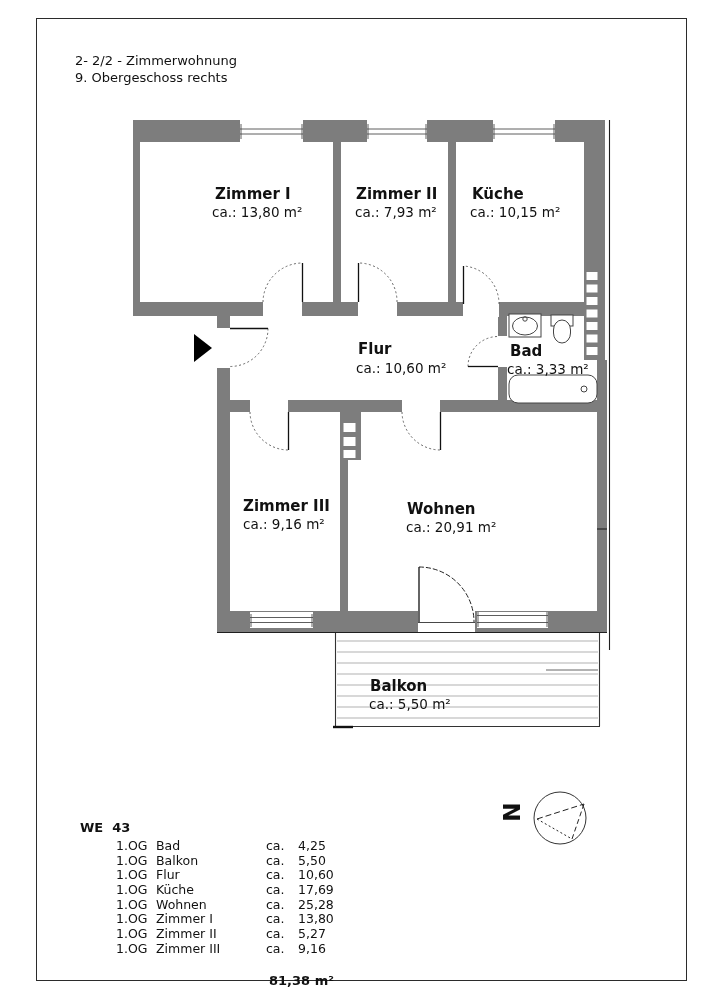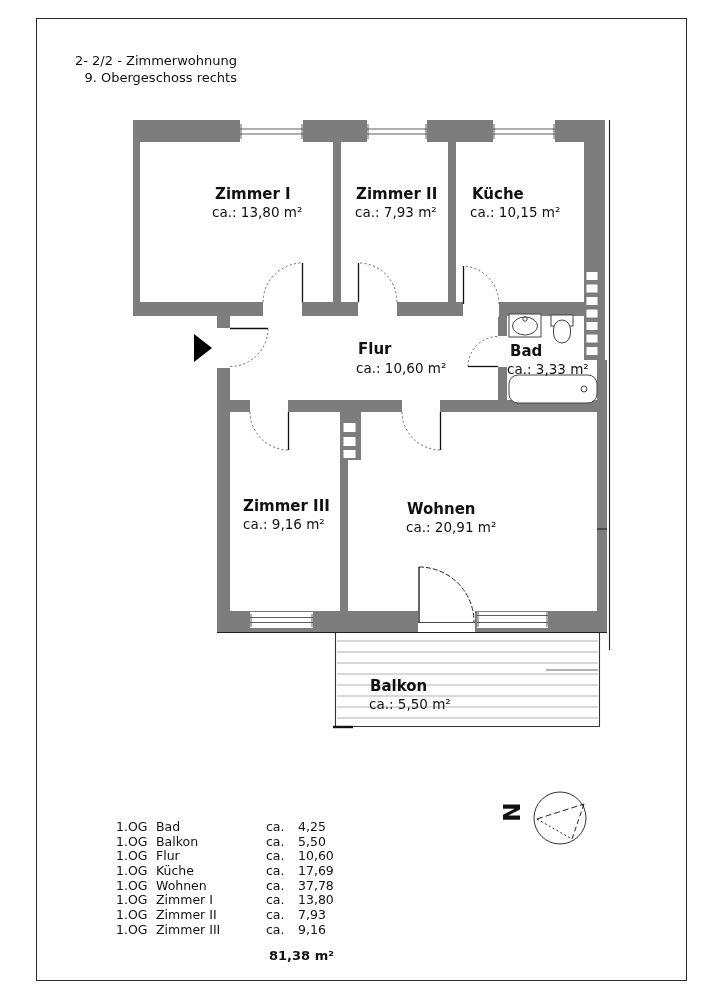--- a/index.html
+++ b/index.html
@@ -1,26 +1,26 @@
 <!DOCTYPE html>
 <html><head>
 <meta charset="utf-8">
 <style>
   html,body{margin:0;padding:0;background:#fff;}
   body{width:707px;height:1000px;position:relative;font-family:"DejaVu Sans","Liberation Sans",sans-serif;color:#1a1a1a;}
   .page-border{position:absolute;left:36px;top:18px;width:649px;height:961px;border:1px solid #2b2b2b;}
-  .title{position:absolute;left:75px;top:52px;font-size:13px;line-height:17px;color:#111;text-align:right;}
+  .title{position:absolute;left:75px;top:52px;font-size:13px;line-height:17px;color:#111;}
   .plan-svg{position:absolute;left:0;top:0;}
   svg text{fill:#111;}
   .room-name{font-size:15px;font-weight:700;}
   .room-area{font-size:13.5px;font-weight:400;}
   .areas-table{position:absolute;left:80px;top:820px;font-size:12.5px;color:#111;}
   .areas-title{font-weight:700;font-size:13px;white-space:pre;margin-bottom:4px;}
   .arow{display:grid;grid-template-columns:40px 110px 32px auto;height:14.7px;line-height:14.7px;padding-left:8px;margin-left:28px;}
-  .atotal{font-weight:700;font-size:13px;margin-left:189px;margin-top:10px;}
+  .atotal{font-weight:700;font-size:13px;margin-left:189px;margin-top:16px;}
 </style>
 </head>
 <body>
 
 <div class="page-border"></div>
 
 <div class="title">
   <div>2- 2/2 - Zimmerwohnung</div>
   <div>9. Obergeschoss rechts</div>
 </div>
@@ -213,20 +213,21 @@
     <g stroke="#222" stroke-width="1">
       <line x1="537" y1="819" x2="584" y2="804" stroke-dasharray="6,3"></line>
       <line x1="537" y1="819" x2="572" y2="839" stroke-dasharray="2,2.5"></line>
       <line x1="584" y1="804" x2="572" y2="839" stroke-dasharray="5,3"></line>
     </g>
     <text x="511" y="820" transform="rotate(90 511 812)" font-size="23" font-weight="700" text-anchor="middle">N</text>
   </g>
 </svg>
 
 <div class="areas-table">
+  <div class="areas-title">WE  43</div>
   <div class="arow">
     <span>1.OG</span>
     <span>Bad</span>
     <span>ca.</span>
     <span>4,25</span>
   </div>
   <div class="arow">
     <span>1.OG</span>
     <span>Balkon</span>
     <span>ca.</span>
@@ -241,33 +242,33 @@
   <div class="arow">
     <span>1.OG</span>
     <span>Küche</span>
     <span>ca.</span>
     <span>17,69</span>
   </div>
   <div class="arow">
     <span>1.OG</span>
     <span>Wohnen</span>
     <span>ca.</span>
-    <span>37,78</span>
+    <span>25,28</span>
   </div>
   <div class="arow">
     <span>1.OG</span>
     <span>Zimmer I</span>
     <span>ca.</span>
     <span>13,80</span>
   </div>
   <div class="arow">
     <span>1.OG</span>
     <span>Zimmer II</span>
     <span>ca.</span>
-    <span>7,93</span>
+    <span>5,27</span>
   </div>
   <div class="arow">
     <span>1.OG</span>
     <span>Zimmer III</span>
     <span>ca.</span>
     <span>9,16</span>
   </div>
   <div class="atotal">81,38 m²</div>
 </div>
 

